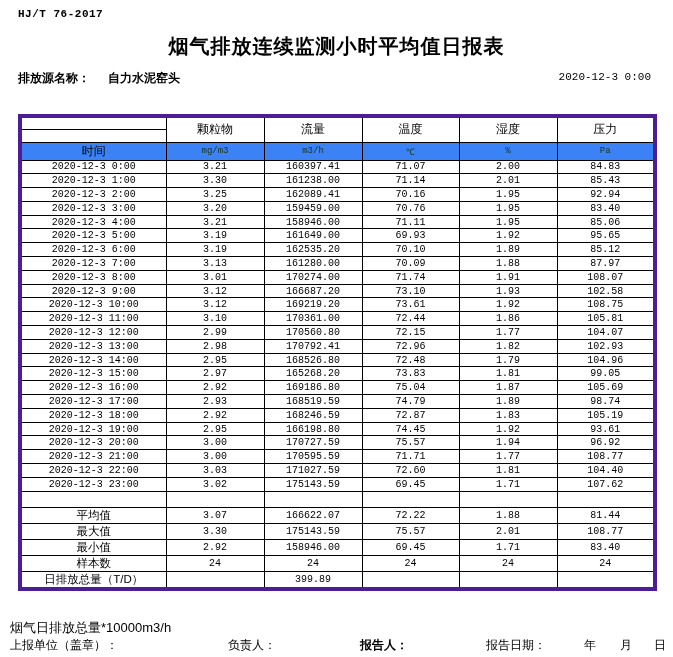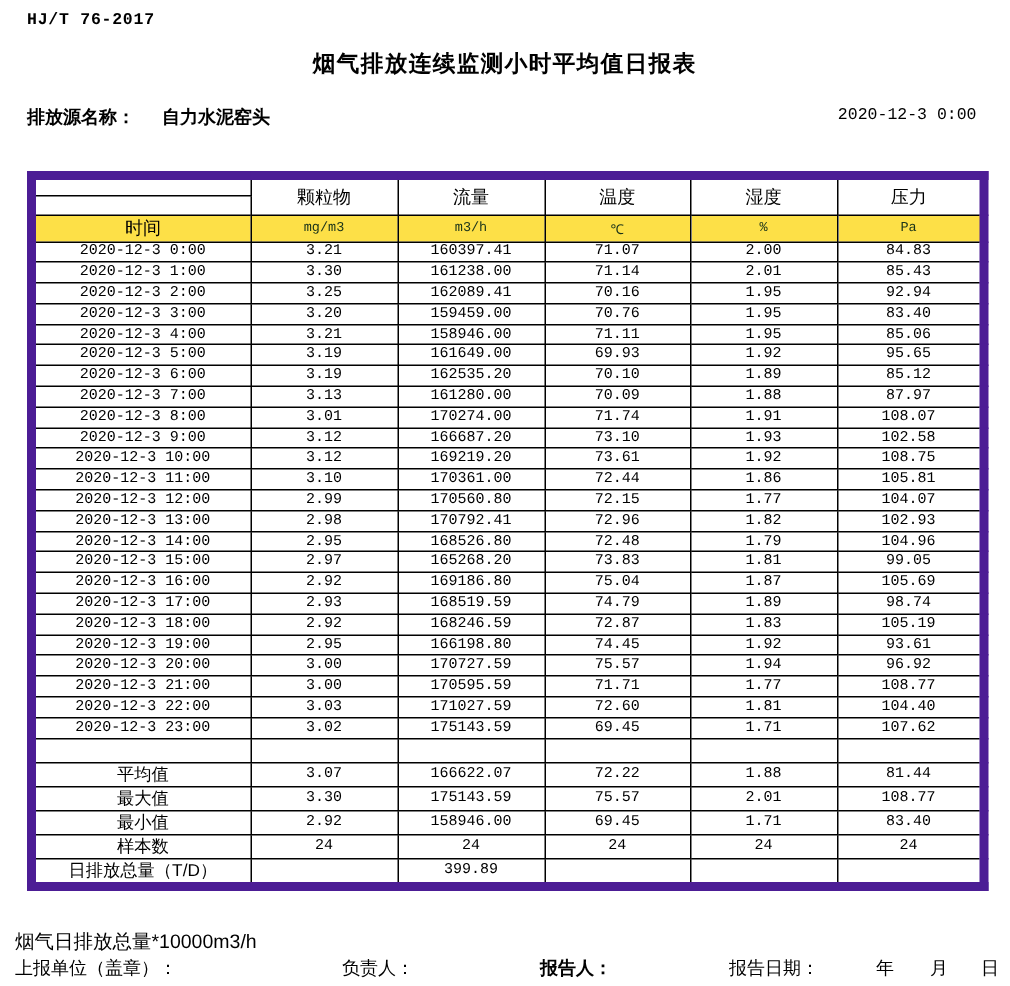--- a/index.html
+++ b/index.html
@@ -11,39 +11,39 @@
     color: #000;
     overflow: hidden;
   }
   .std-code {
     position: absolute; left: 18px; top: 8px;
     font-family: "Liberation Mono", monospace;
     font-size: 11px; font-weight: bold; letter-spacing: 0.5px; text-align: center;
   }
   .title {
     position: absolute; left: 0; top: 33px; width: 100%;
-    text-align: center; font-size: 15px; font-weight: bold;
+    text-align: center; font-size: 20px; font-weight: bold;
     letter-spacing: 1px;
   }
   .source-line {
     position: absolute; left: 18px; top: 70px;
     font-size: 12px; font-weight: bold;
   }
   .source-line .src-name { margin-left: 18px; }
   .report-datetime {
     position: absolute; right: 22px; top: 71px;
     font-family: "Liberation Mono", monospace;
     font-size: 11px;
   }
   table.report {
     position: absolute; left: 18px; top: 114px;
     border-collapse: collapse;
     table-layout: fixed;
     width: 635px;
-    border: 6px solid #4c1d95;
+    border: 4px solid #4c1d95;
   }
   table.report td {
     border: 1px solid #000;
     text-align: center;
     vertical-align: middle;
     overflow: hidden;
     white-space: nowrap;
     padding: 0;
   }
   tr.hdr-sub td { height: 13px; }
@@ -114,21 +114,21 @@
       <td></td>
       <td class="pollutant-hdr" rowspan="2">颗粒物</td>
       <td class="pollutant-hdr" rowspan="2">流量</td>
       <td class="pollutant-hdr" rowspan="2">温度</td>
       <td class="pollutant-hdr" rowspan="2">湿度</td>
       <td class="pollutant-hdr" rowspan="2">压力</td>
     </tr>
     <tr class="hdr-sub">
       <td></td>
     </tr>
-    <tr class="unit-row" style="background: #fde047;">
+    <tr class="unit-row" style="background: #3b82f6;">
       <td class="time-hdr">时间</td>
       <td class="unit-cell">mg/m3</td>
       <td class="unit-cell">m3/h</td>
       <td class="unit-cell">℃</td>
       <td class="unit-cell">%</td>
       <td class="unit-cell">Pa</td>
     </tr>
   <tr class="data-row">
         <td>2020-12-3 0:00</td>
         <td>3.21</td>

